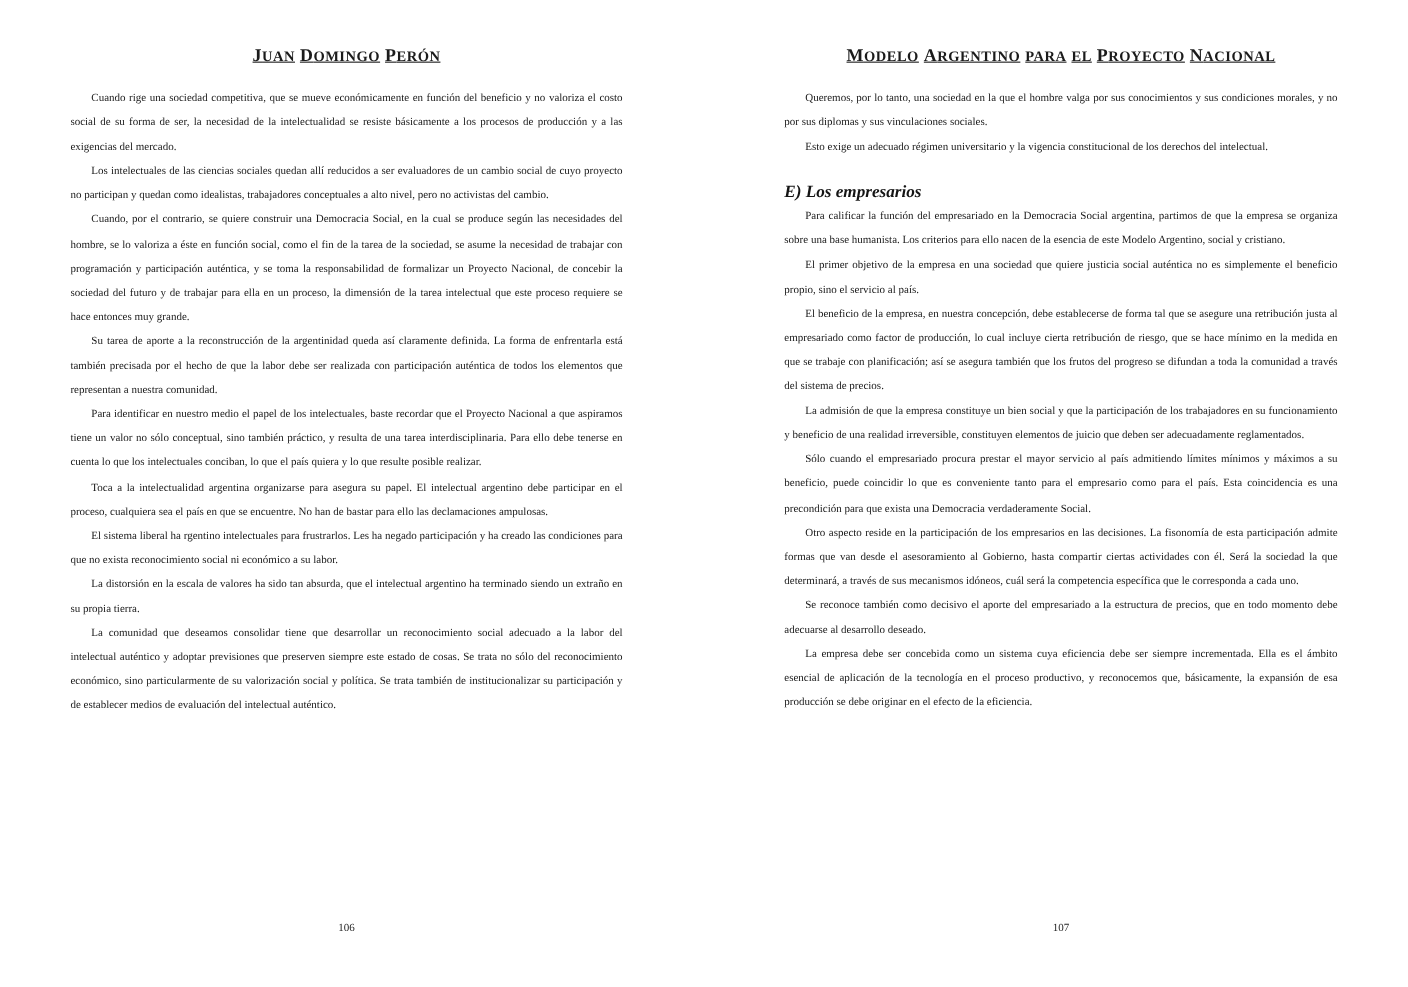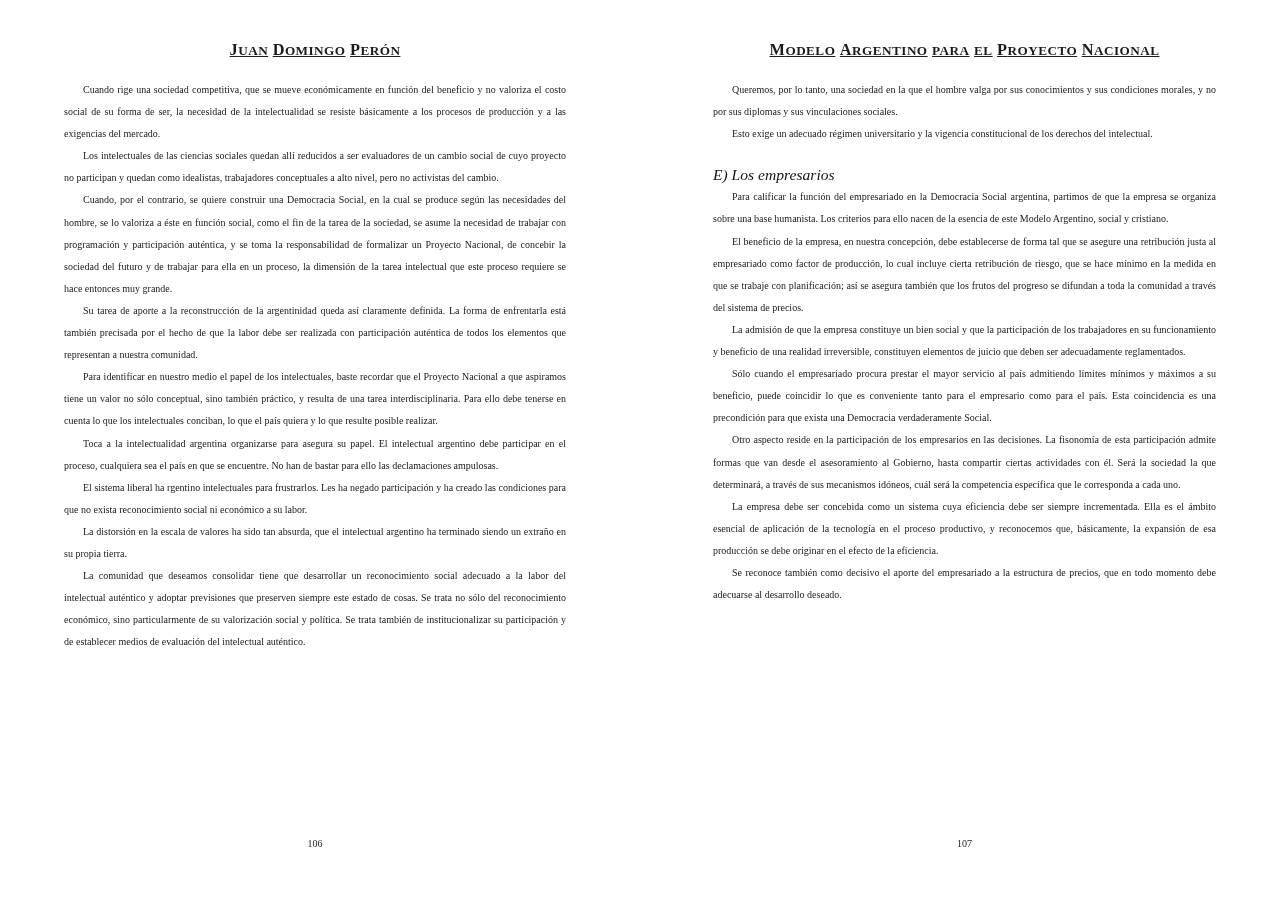--- a/index.html
+++ b/index.html
@@ -69,21 +69,21 @@
     text-indent: 19px;
     hyphens: manual;
     -webkit-hyphens: manual;
     color: #191919;
   }
 
   h2.section-heading {
     margin: 19px 0 0 0;
     font-size: 15.6px;
     line-height: 22.1px;
-    font-weight: normal;
+    font-weight: bold;
     font-style: italic;
     text-align: left;
     text-indent: 0;
     color: #141414;
   }
 
   .folio {
     position: absolute;
     top: 838px;
     font-size: 10px;
@@ -125,24 +125,25 @@
       <span class="word"><span class="cap">M</span><span class="sc">odelo</span></span><span class="word"><span class="cap">A</span><span class="sc">rgentino</span></span><span class="word"><span class="sc">para</span></span><span class="word"><span class="sc">el</span></span><span class="word"><span class="cap">P</span><span class="sc">royecto</span></span><span class="word"><span class="cap">N</span><span class="sc">acional</span></span>
     </div>
 
     <div class="textblock">
       <p class="para">Queremos, por lo tanto, una sociedad en la que el hombre valga por sus conocimientos y sus condiciones morales, y no por sus diplomas y sus vinculaciones sociales.</p>
       <p class="para">Esto exige un adecuado régimen universitario y la vigencia constitucional de los derechos del intelectual.</p>
 
       <h2 class="section-heading">E) Los empresarios</h2>
 
       <p class="para">Para calificar la función del empresariado en la Democracia Social argentina, partimos de que la empresa se organiza sobre una base humanista. Los criterios para ello nacen de la esencia de este Modelo Argentino, social y cristiano.</p>
+      <p class="para">El primer objetivo de la empresa en una sociedad que quiere justicia social auténtica no es simplemente el beneficio propio, sino el servicio al país.</p>
       <p class="para">El beneficio de la empresa, en nuestra concepción, debe establecerse de forma tal que se asegure una retribución justa al empresariado como factor de producción, lo cual incluye cierta retribución de riesgo, que se hace mínimo en la medida en que se trabaje con planificación; así se asegura también que los frutos del progreso se difundan a toda la comunidad a través del sistema de precios.</p>
       <p class="para">La admisión de que la empresa constituye un bien social y que la participación de los trabajadores en su funcionamiento y beneficio de una realidad irreversible, constituyen elementos de juicio que deben ser adecuadamente reglamentados.</p>
       <p class="para">Sólo cuando el empresariado procura prestar el mayor servicio al país admitiendo límites mínimos y máximos a su beneficio, puede coincidir lo que es conveniente tanto para el empresario como para el país. Esta coincidencia es una precondición para que exista una Democracia verdaderamente Social.</p>
       <p class="para">Otro aspecto reside en la participación de los empresarios en las decisiones. La fisonomía de esta participación admite formas que van desde el asesoramiento al Gobierno, hasta compartir ciertas actividades con él. Será la sociedad la que determinará, a través de sus mecanismos idóneos, cuál será la competencia específica que le corresponda a cada uno.</p>
+      <p class="para">Se reconoce también como decisivo el aporte del empresariado a la estructura de precios, que en todo momento debe adecuarse al desarrollo deseado.</p>
       <p class="para">La empresa debe ser concebida como un sistema cuya eficiencia debe ser siempre incrementada. Ella es el ámbito esencial de aplicación de la tecnología en el proceso productivo, y reconocemos que, básicamente, la expansión de esa producción se debe originar en el efecto de la eficiencia.</p>
-      <p class="para">Se reconoce también como decisivo el aporte del empresariado a la estructura de precios, que en todo momento debe adecuarse al desarrollo deseado.</p>
     </div>
   </div>
 
   <div class="folio folio-right">107</div>
 
 </div>
 
 </body></html>

